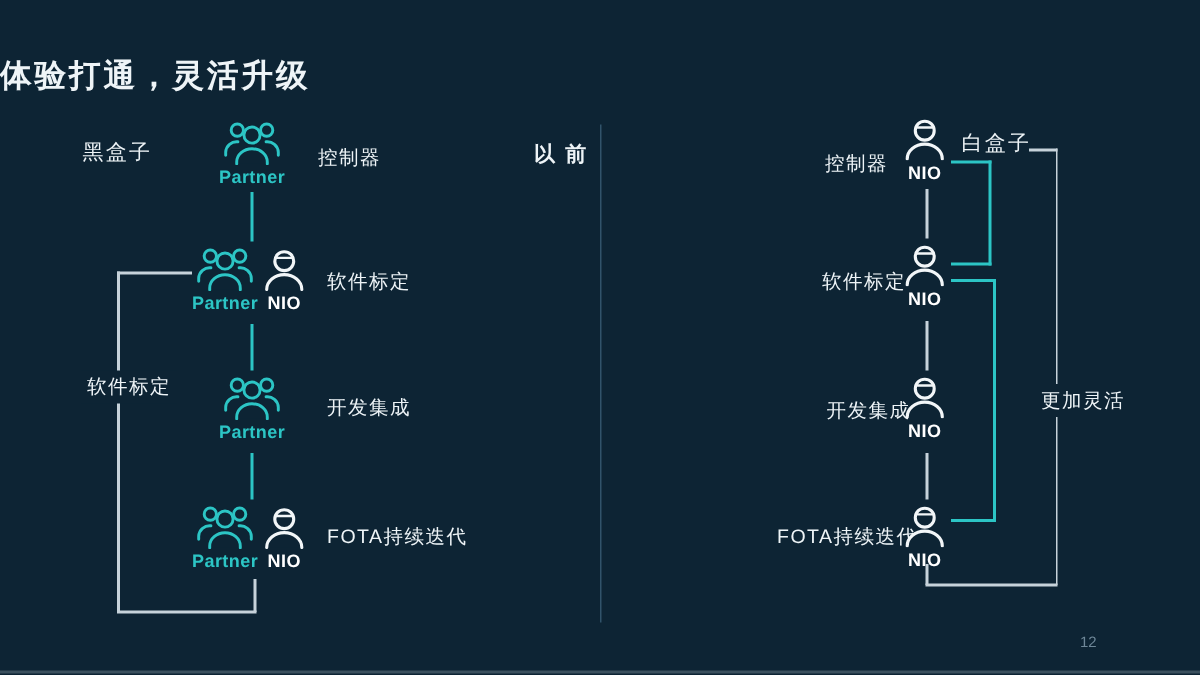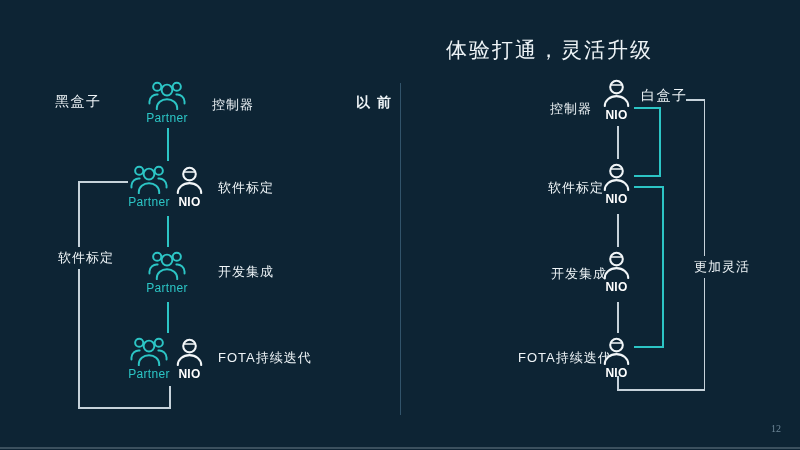--- a/index.html
+++ b/index.html
@@ -4,26 +4,26 @@
 <style>
   * { margin:0; padding:0; box-sizing:border-box; }
   html,body { width:800px; height:450px; }
   body {
     background: var(--background, #0d2434);
     font-family: "Liberation Sans", "DejaVu Sans", sans-serif;
     overflow: hidden;
   }
   .slide { position:relative; width:800px; height:450px; background:var(--background,#0d2434); color:var(--white,#eef4f7); }
   .abs { position:absolute; }
-  .title { font-size:21px; font-weight:400; letter-spacing:2px; color:var(--white,#eef4f7); text-align:right; width:653px; }
+  .title { font-size:21px; font-weight:700; letter-spacing:2px; color:var(--white,#eef4f7); text-align:left; width:653px; }
   .lbl { font-size:13px; letter-spacing:1px; color:var(--white,#eef4f7); white-space:nowrap; }
   .boxlbl { font-size:14px; letter-spacing:1.5px; }
   .unit { display:flex; flex-direction:column; align-items:center; }
   .cap { font-size:12px; margin-top:1px; letter-spacing:0.3px; white-space:nowrap; }
-  .teal-text { color: var(--teal,#2cc5c5); }
+  .teal-text { color: var(--teal,#2cc5c5); font-weight: bold; }
   .nio-text { color:#fff; font-weight:bold; font-size:12px; }
   .partner-svg { width:42px; height:31px; color:var(--teal,#2cc5c5); display:block; }
   .nio-svg { width:27px; height:29px; color:#f2f6f8; display:block; }
   .fb { fill: var(--background,#0d2434); }
   .tline { position:absolute; background: var(--teal,#2cc5c5); }
   .wline { position:absolute; background: var(--bracket,#c6d2da); }
   .divider { position:absolute; width:1px; background: var(--divider,#31536a); }
   .overlabel { background: var(--background,#0d2434); padding:2px 4px; z-index:5; }
   .bracket-teal { position:absolute; border:2px solid var(--teal,#2cc5c5); border-left:none; }
   .era2 { font-size:13px; letter-spacing:1px; line-height:16px; color:var(--white,#eef4f7); }
@@ -159,16 +159,16 @@
 
   <div class="bracket-teal" style="left:634px; top:107px; width:27px; height:70px;"></div>
   <div class="bracket-teal" style="left:634px; top:186px; width:30px; height:162px;"></div>
 
   <div class="wline" style="left:686px; top:99px; width:19px; height:1.5px;"></div>
   <div class="wline" style="left:703.5px; top:99px; width:1.5px; height:291px;"></div>
   <div class="wline" style="left:617px; top:389px; width:88px; height:1.5px;"></div>
   <div class="wline" style="left:617px; top:376px; width:1.5px; height:14px;"></div>
   <div class="abs lbl overlabel" style="left:690px; top:256px;">更加灵活</div>
 
-  <div class="abs pagenum" style="left:771px; top:423px;font-family:Liberation Serif, serif;">12</div>
+  <div class="abs pagenum" style="left:720px; top:423px;">12</div>
 
   <div class="bottom-strip"></div>
 </div>
 
 </body></html>

